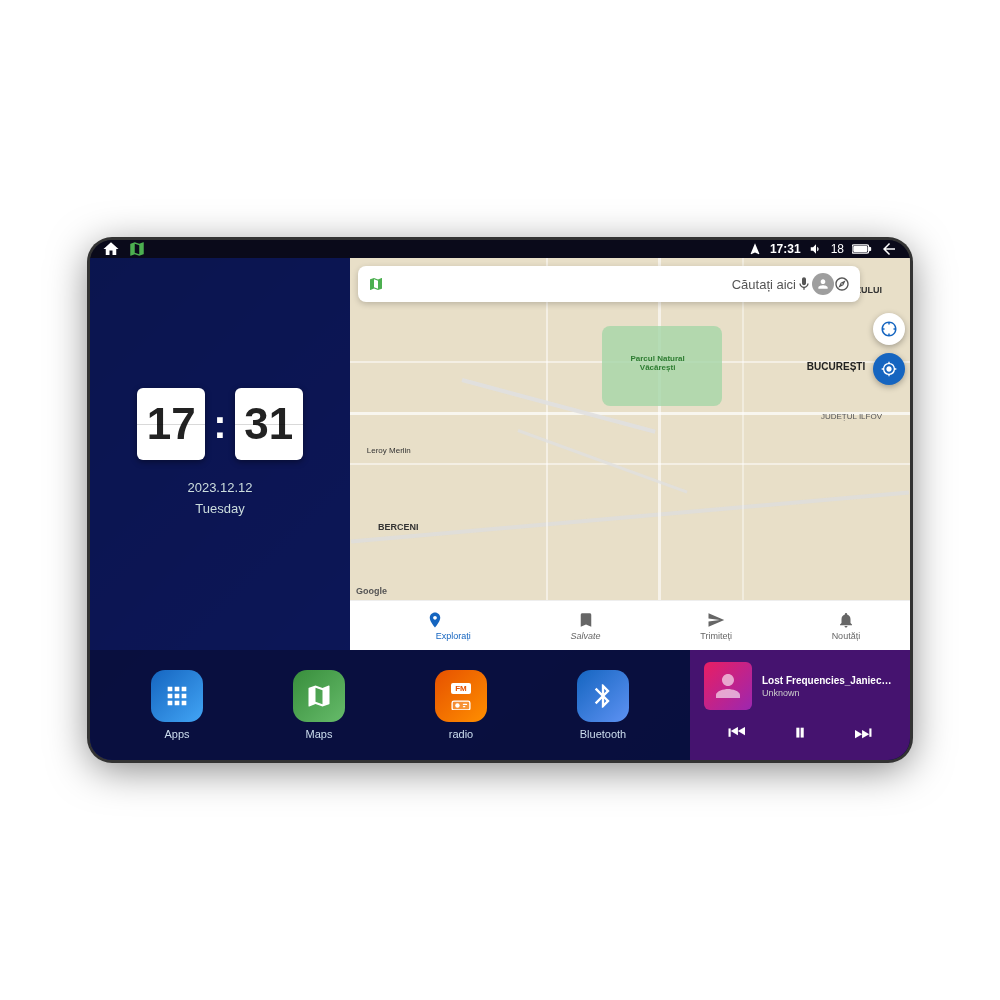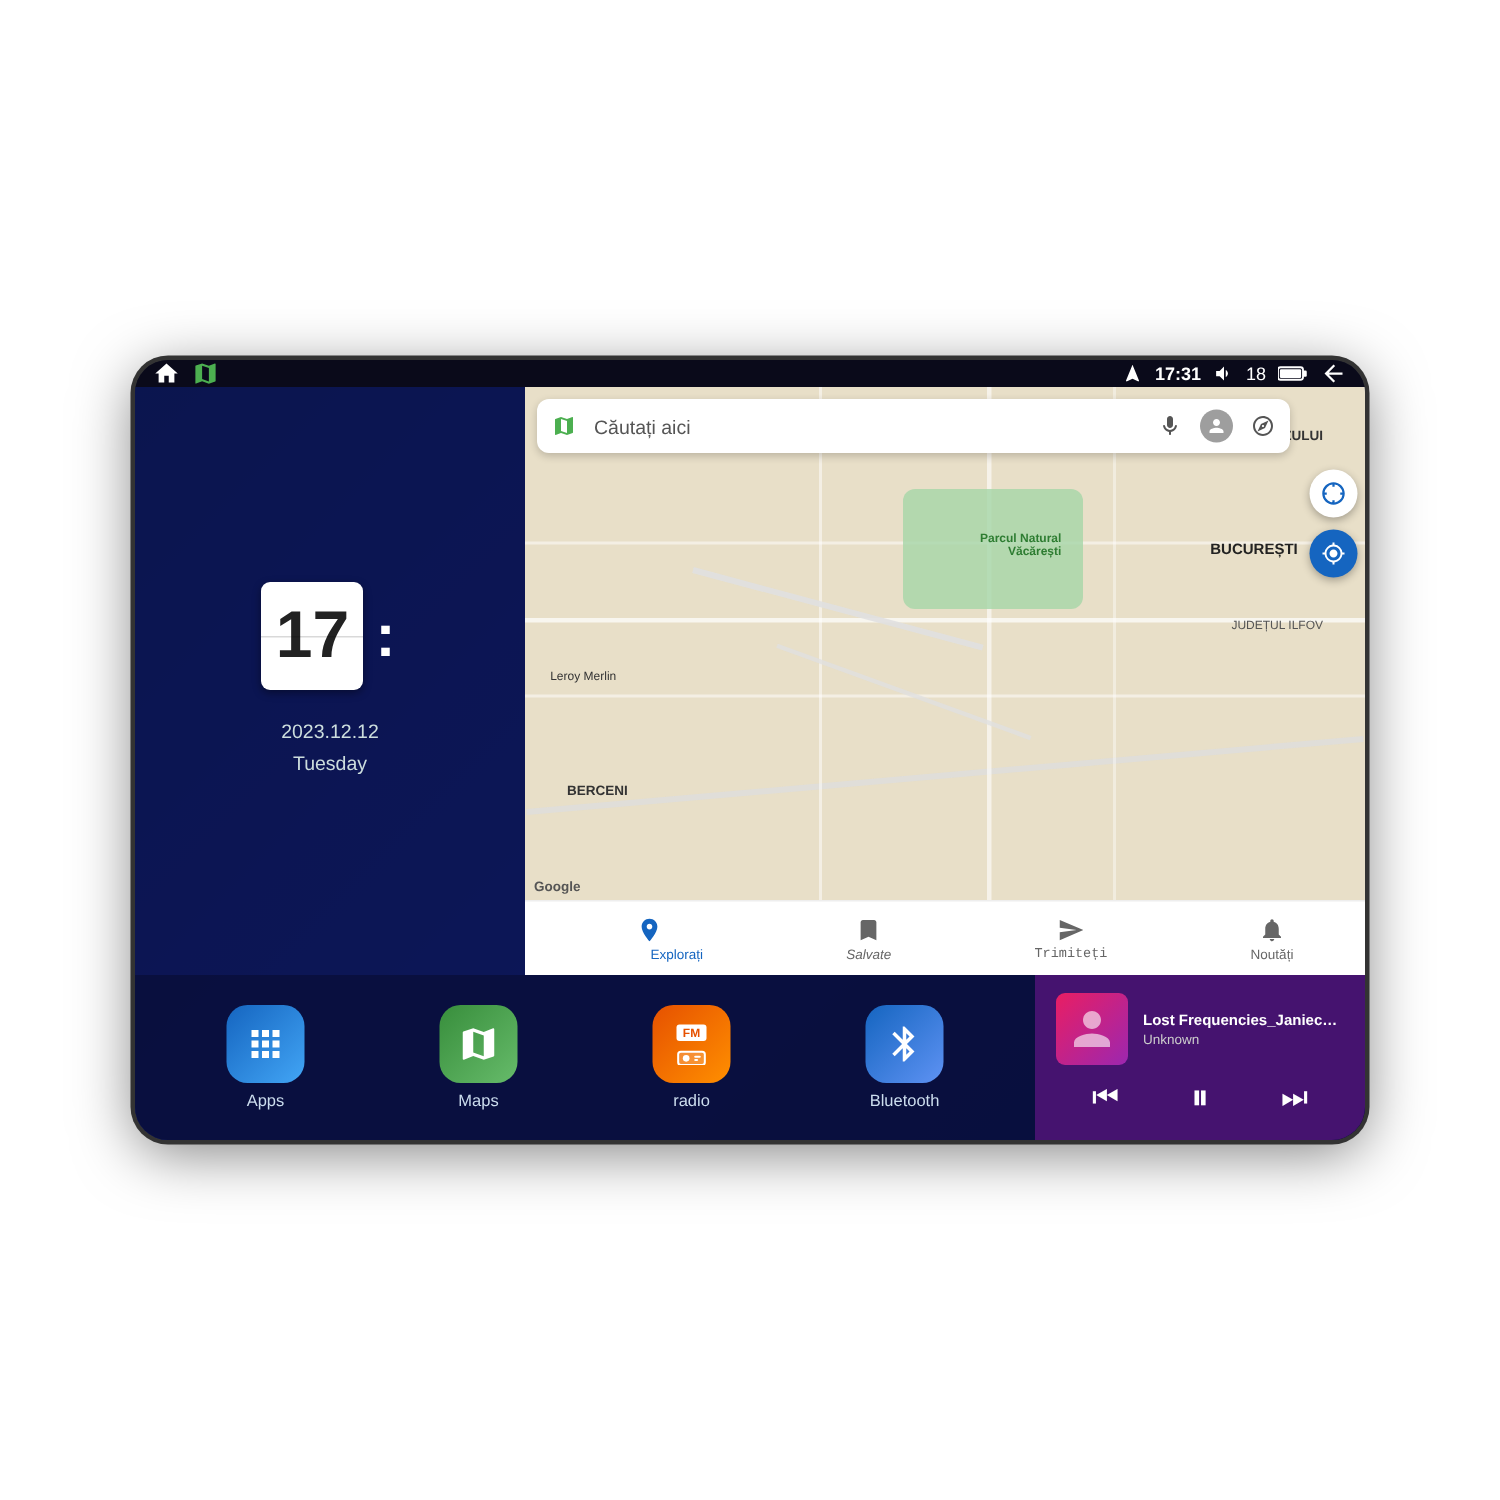--- a/index.html
+++ b/index.html
@@ -87,23 +87,24 @@
       position: relative;
       display: flex; flex-direction: column;
       overflow: hidden;
     }
     .map-search-bar {
       position: absolute; top: 8px; left: 8px; right: 50px;
       background: #fff;
       border-radius: 8px;
       height: 36px;
       display: flex; align-items: center;
-      padding: 12px 10px; gap: 12px;
+      padding: 12px 10px; gap: 0;
       box-shadow: 0 2px 6px rgba(0,0,0,0.2);
       z-index: 10;
+      text-align: right;
     }
     .map-bg {
       flex: 1;
       background: #e8dfc8;
       position: relative;
       overflow: hidden;
     }
 
     .map-bottom-bar {
       height: 50px;
@@ -209,20 +210,21 @@
   </div>
 
   <div class="screen">
 
     <div class="top-section">
 
       <div class="clock-panel">
         <div class="flip-clock">
           <div class="flip-card">17</div>
           <span class="flip-colon">:</span>
+          <div class="flip-card">31</div>
         </div>
         <div class="clock-date">
           <div>2023.12.12</div>
           <div>Tuesday</div>
         </div>
       </div>
 
       <div class="map-panel">
 
         <div class="map-search-bar">
@@ -255,21 +257,21 @@
 
           <div style="position:absolute;left:35%;top:0;bottom:0;width:2px;background:#fff;opacity:0.5;"></div>
           <div style="position:absolute;left:55%;top:0;bottom:0;width:3px;background:#fff;opacity:0.6;"></div>
           <div style="position:absolute;left:70%;top:0;bottom:0;width:2px;background:#fff;opacity:0.4;"></div>
 
           <div style="position:absolute;top:35%;left:20%;width:200px;height:4px;background:#e0e0e0;opacity:0.9;transform:rotate(15deg);transform-origin:left center;"></div>
           <div style="position:absolute;top:50%;left:30%;width:180px;height:3px;background:#e0e0e0;opacity:0.8;transform:rotate(20deg);transform-origin:left center;"></div>
 
           <div style="position:absolute;top:20%;left:45%;width:120px;height:80px;background:#a5d6a7;border-radius:8px;opacity:0.8;"></div>
 
-          <div style="position:absolute;top:28%;left:46%;font-size:8px;color:#2e7d32;font-weight:bold;width:100px;text-align:right;">Parcul Natural<br>Văcărești</div>
+          <div style="position:absolute;top:28%;left:46%;font-size:8px;color:#2e7d32;font-weight:bold;width:100px;text-align:center;">Parcul Natural<br>Văcărești</div>
 
           <div style="position:absolute;top:8%;right:5%;font-size:9px;font-weight:bold;color:#333;">TRAPEZULUI</div>
           <div style="position:absolute;top:30%;right:8%;font-size:10px;font-weight:bold;color:#222;">BUCUREȘTI</div>
           <div style="position:absolute;top:45%;right:5%;font-size:8px;color:#555;">JUDEȚUL ILFOV</div>
           <div style="position:absolute;bottom:20%;left:5%;font-size:9px;font-weight:bold;color:#333;">BERCENI</div>
           <div style="position:absolute;top:55%;left:3%;font-size:8px;color:#333;">Leroy Merlin</div>
 
           <div style="position:absolute;right:5px;top:55px;width:32px;height:32px;background:#fff;border-radius:50%;display:flex;align-items:center;justify-content:center;box-shadow:0 2px 6px rgba(0,0,0,0.3);">
             <svg width="18" height="18" viewBox="0 0 24 24" fill="#1565c0">
                 <path d="M12 2C6.48 2 2 6.48 2 12s4.48 10 10 10 10-4.48 10-10S17.52 2 12 2zm-1 17.93V18h2v1.93A7.99 7.99 0 0 1 4.07 13H6v-2H4.07A7.99 7.99 0 0 1 11 4.07V6h2V4.07A7.99 7.99 0 0 1 19.93 11H18v2h1.93A7.99 7.99 0 0 1 13 19.93z"></path>
@@ -297,21 +299,21 @@
           <div class="map-nav-item">
             <svg width="18" height="18" viewBox="0 0 24 24" fill="#666">
                 <path d="M17 3H7c-1.1 0-2 .9-2 2v16l7-3 7 3V5c0-1.1-.9-2-2-2z"></path>
               </svg>
             <span style="font-size:9px;color:#666;font-style:italic;">Salvate</span>
           </div>
           <div class="map-nav-item">
             <svg width="18" height="18" viewBox="0 0 24 24" fill="#666">
                 <path d="M2.01 21L23 12 2.01 3 2 10l15 2-15 2z"></path>
               </svg>
-            <span style="font-size:9px;color:#666;font-family:Liberation Mono, monospace;">Trimiteți</span>
+            <span style="font-size:9px;color:#666;">Trimiteți</span>
           </div>
           <div class="map-nav-item">
             <svg width="18" height="18" viewBox="0 0 24 24" fill="#666">
                 <path d="M12 22c1.1 0 2-.9 2-2h-4c0 1.1.9 2 2 2zm6-6v-5c0-3.07-1.64-5.64-4.5-6.32V4c0-.83-.67-1.5-1.5-1.5s-1.5.67-1.5 1.5v.68C7.63 5.36 6 7.92 6 11v5l-2 2v1h16v-1l-2-2z"></path>
               </svg>
             <span style="font-size:9px;color:#666;">Noutăți</span>
           </div>
         </div>
       </div>
     </div>

